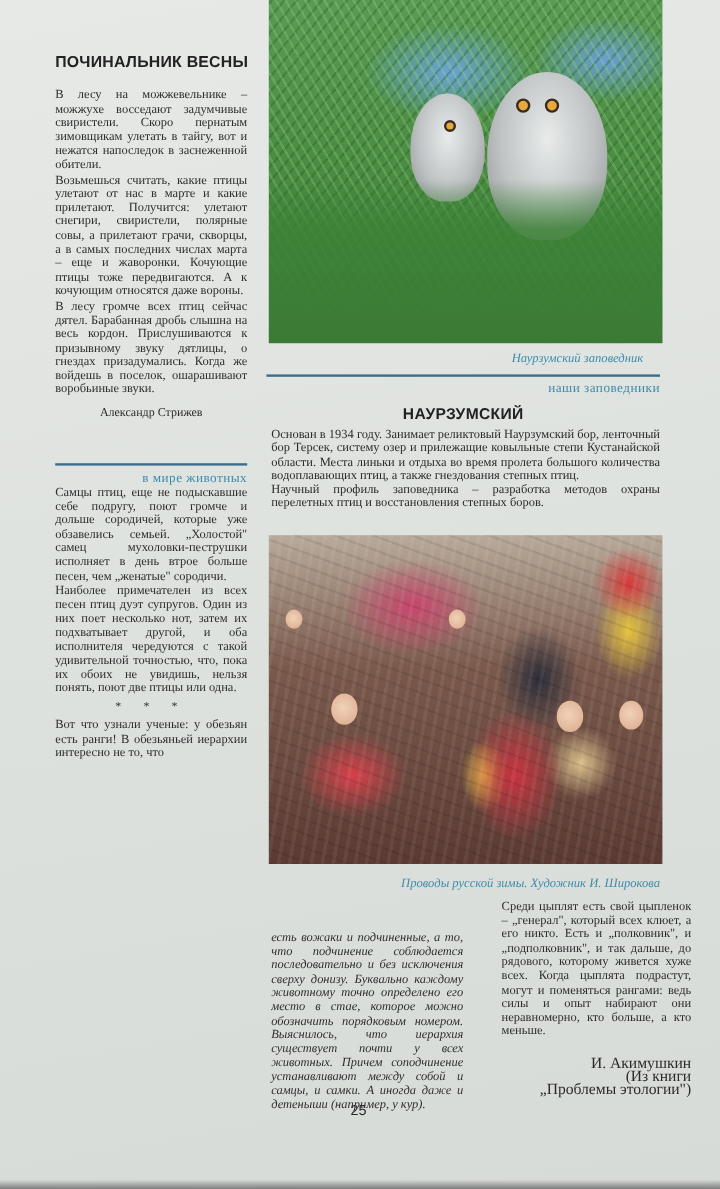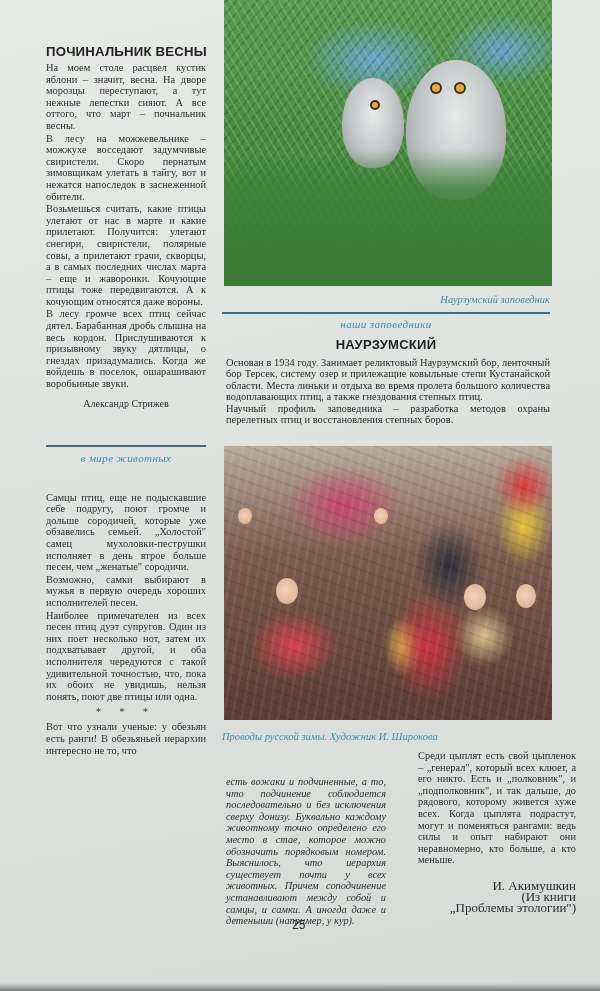--- a/index.html
+++ b/index.html
@@ -14,31 +14,31 @@
       background:linear-gradient(170deg,#e6e9e6 0%,#dde1de 55%,#d7dbd8 100%);
     }
     .bottom-shadow {
       position:absolute; left:0; bottom:0; width:600px; height:8px;
       background:linear-gradient(to bottom, rgba(0,0,0,0) 0%, rgba(60,60,60,0.6) 100%);
     }
     .col-left { position:absolute; left:46px; top:44px; width:160px; }
     .title-left {
       font-family:"Liberation Sans","DejaVu Sans",sans-serif;
       font-weight:bold; font-size:13.2px; letter-spacing:0.2px;
-      margin:0 0 3px 0; color:#222; white-space:nowrap;
+      margin:0 0 15px 0; color:#222; white-space:nowrap;
     }
     .txt {
       font-size:10.4px; line-height:11.6px; text-align:justify; margin:0;
       hyphens:auto; color:#2e2e2e;
     }
     .txt p { margin:0 0 1px 0; }
     .author-left { text-align:center; font-size:10px; margin:8px 0 16px 0; }
     .rule { height:2px; background:#3a6e8e; }
     .rubric {
-      font-style:italic; color:#3d8bab; text-align:center;
+      color:#3d8bab; text-align:right;
       font-size:11px; letter-spacing:0.4px;
     }
     .stars { text-align:center; font-size:10px; letter-spacing:8px; margin:4px 0 4px 0; }
 
     .photo { position:absolute; overflow:hidden; }
     .photo-owls { left:224px; top:0; width:328px; height:286px;
       background:
         radial-gradient(ellipse 70px 40px at 150px 60px, #6aa3d8 0%, rgba(106,163,216,0) 100%),
         radial-gradient(ellipse 60px 35px at 280px 50px, #6a9fd6 0%, rgba(106,163,216,0) 100%),
         linear-gradient(180deg,#5a9a56 0%,#4c8d45 45%,#3e7c38 100%);
@@ -98,70 +98,68 @@
     .page-number { position:absolute; left:292px; top:918px; font-size:12px; font-family:"Liberation Sans","DejaVu Sans",sans-serif; }
   </style>
 </head>
 <body>
 
 <div class="page">
 
   <div class="col-left">
     <h2 class="title-left">ПОЧИНАЛЬНИК ВЕСНЫ</h2>
     <div class="txt">
-      <p>На моем столе расцвел кустик яблони – значит, весна. На дворе морозцы переступают, а тут нежные лепестки сияют. А все оттого, что март – почнальник весны.</p>
       <p>В лесу на можжевельнике – можжухе восседают задумчивые свиристели. Скоро пернатым зимовщикам улетать в тайгу, вот и нежатся напоследок в заснеженной обители.</p>
       <p>Возьмешься считать, какие птицы улетают от нас в марте и какие прилетают. Получится: улетают снегири, свиристели, полярные совы, а прилетают грачи, скворцы, а в самых последних числах марта – еще и жаворонки. Кочующие птицы тоже передвигаются. А к кочующим относятся даже вороны.</p>
       <p>В лесу громче всех птиц сейчас дятел. Барабанная дробь слышна на весь кордон. Прислушиваются к призывному звуку дятлицы, о гнездах призадумались. Когда же войдешь в поселок, ошарашивают воробьиные звуки.</p>
     </div>
     <div class="author-left">Александр Стрижев</div>
 
     <div style="height:20px"></div>
     <div class="rule"></div>
     <div class="rubric" style="margin-top:5px">в мире животных</div>
 
-    <div class="txt" style="margin-top:28px">
+    <div class="txt" style="margin-top:0">
       <p>Самцы птиц, еще не подыскавшие себе подругу, поют громче и дольше сородичей, которые уже обзавелись семьей. „Холостой" самец мухоловки-пеструшки исполняет в день втрое больше песен, чем „женатые" сородичи.</p>
-      <p>Возможно, самки выбирают в мужья в первую очередь хороших исполнителей песен.</p>
       <p>Наиболее примечателен из всех песен птиц дуэт супругов. Один из них поет несколько нот, затем их подхватывает другой, и оба исполнителя чередуются с такой удивительной точностью, что, пока их обоих не увидишь, нельзя понять, поют две птицы или одна.</p>
     </div>
     <div class="stars">* * *</div>
     <div class="txt">Вот что узнали ученые: у обезьян есть ранги! В обезьяньей иерархии интересно не то, что</div>
   </div>
 
   <div class="photo photo-owls">
     <div class="needles"></div>
     <div class="owl" style="left:118px;top:78px;width:62px;height:90px;">
       <div class="owl-eye" style="left:28px;top:22px;width:6px;height:6px;"></div>
     </div>
     <div class="owl" style="left:182px;top:60px;width:100px;height:140px;">
       <div class="owl-eye" style="left:24px;top:22px;"></div>
       <div class="owl-eye" style="left:48px;top:22px;"></div>
     </div>
     <div style="position:absolute;left:0;top:150px;width:328px;height:136px;background:linear-gradient(180deg,rgba(70,140,60,0.0) 0%,rgba(60,130,55,0.85) 30%,#3b7a36 100%);"></div>
   </div>
-  <div class="caption" style="left:222px;top:294px;width:328px;">Наурзумский заповедник</div>
+  <div class="caption" style="left:208px;top:294px;width:328px;">Наурзумский заповедник</div>
 
   <div class="rule-right"></div>
   <div class="rubric rubric-right">наши заповедники</div>
   <div class="title-right">НАУРЗУМСКИЙ</div>
   <div class="intro">
     <p>Основан в 1934 году. Занимает реликтовый Наурзумский бор, ленточный бор Терсек, систему озер и прилежащие ковыльные степи Кустанайской области. Места линьки и отдыха во время пролета большого количества водоплавающих птиц, а также гнездования степных птиц.</p>
     <p>Научный профиль заповедника – разработка методов охраны перелетных птиц и восстановления степных боров.</p>
   </div>
 
   <div class="photo photo-painting">
     <div class="strokes"></div>
     <div class="face" style="left:52px;top:132px;width:22px;height:26px;"></div>
     <div class="face" style="left:240px;top:138px;width:22px;height:26px;"></div>
     <div class="face" style="left:292px;top:138px;width:20px;height:24px;"></div>
     <div class="face" style="left:14px;top:62px;width:14px;height:16px;"></div>
     <div class="face" style="left:150px;top:62px;width:14px;height:16px;"></div>
   </div>
-  <div class="caption" style="left:222px;top:731px;width:328px;text-align:left;">Проводы русской зимы. Художник И. Широкова</div>
+  <div class="caption" style="left:222px;top:731px;width:328px;text-align:right;">Проводы русской зимы. Художник И. Широкова</div>
 
   <div class="col-mid txt">есть вожаки и подчиненные, а то, что подчинение соблюдается последовательно и без исключения сверху донизу. Буквально каждому животному точно определено его место в стае, которое можно обозначить порядковым номером. Выяснилось, что иерархия существует почти у всех животных. Причем соподчинение устанавливают между собой и самцы, и самки. А иногда даже и детеныши (например, у кур).</div>
   <div class="col-r">
     <div class="txt">Среди цыплят есть свой цыпленок – „генерал", который всех клюет, а его никто. Есть и „полковник", и „подполковник", и так дальше, до рядового, которому живется хуже всех. Когда цыплята подрастут, могут и поменяться рангами: ведь силы и опыт набирают они неравномерно, кто больше, а кто меньше.</div>
     <div class="sig">
       <div>И. Акимушкин</div>
       <div>(Из книги</div>
       <div>„Проблемы этологии")</div>
     </div>
   </div>

